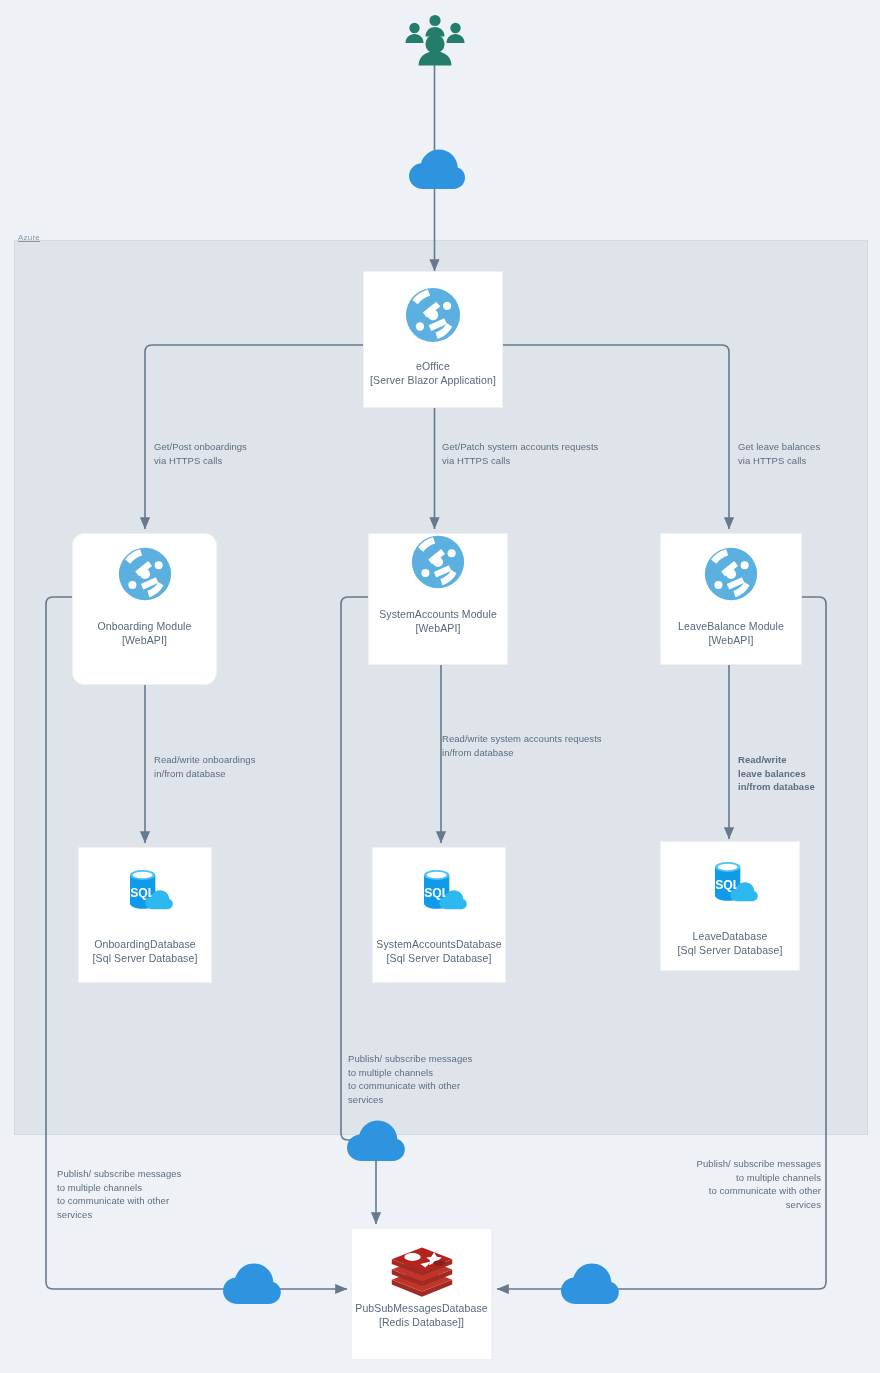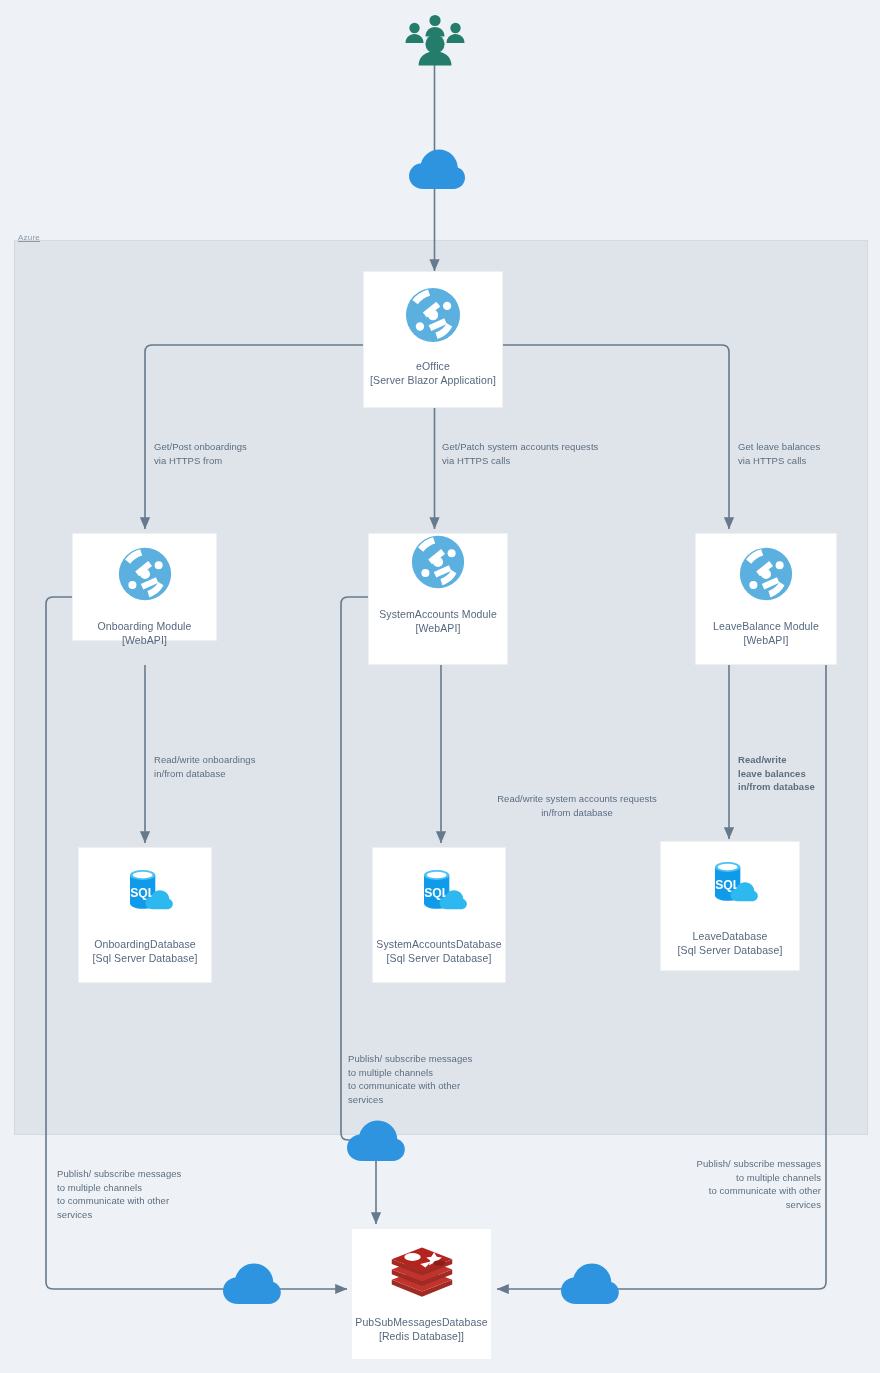--- a/index.html
+++ b/index.html
@@ -158,21 +158,21 @@
           <circle cx="30" cy="30" r="5.4"></circle>
           <circle cx="44.6" cy="20.6" r="4.3"></circle>
           <circle cx="16.5" cy="41.9" r="4.3"></circle>
         </g>
       </svg>
     </span>
     <span class="caption" style="margin-top:12px;">eOffice</span>
     <span class="caption">[Server Blazor Application]</span>
   </div>
 
-  <div class="node" style="left:72px;top:533px;width:145px;height:108px;padding-top:12px;">
+  <div class="node" style="left:72px;top:533px;width:145px;height:152px;padding-top:12px;border-radius:12px;">
     <span class="icon">
       <svg viewBox="0 0 60 60" width="56" height="56" xmlns="http://www.w3.org/2000/svg">
         <circle cx="30" cy="30" r="28" fill="#5bb0e0"></circle>
         <g fill="#ffffff">
           <path d="M8.6,14.5 C12.4,9.2 18.2,5.4 24.8,3.6 L27,10.2 C21.8,11.7 17.2,14.8 14.2,19 Z"></path>
           <path d="M49.8,42 C46.8,48.1 41.3,52.8 34.7,54.8 L32.6,48.1 C37.6,46.5 41.8,43 44.3,38.5 Z"></path>
           <path d="M19.5,27.4 L33.4,16.2 L37.5,21.3 L23.6,32.5 Z"></path>
           <path d="M25.5,40.6 L41.7,33.4 L44.3,39.3 L28.2,46.5 Z"></path>
           <circle cx="30" cy="30" r="5.4"></circle>
           <circle cx="44.6" cy="20.6" r="4.3"></circle>
@@ -196,21 +196,21 @@
           <circle cx="30" cy="30" r="5.4"></circle>
           <circle cx="44.6" cy="20.6" r="4.3"></circle>
           <circle cx="16.5" cy="41.9" r="4.3"></circle>
         </g>
       </svg>
     </span>
     <span class="caption" style="margin-top:14px;">SystemAccounts Module</span>
     <span class="caption">[WebAPI]</span>
   </div>
 
-  <div class="node" style="left:660px;top:533px;width:142px;height:132px;padding-top:12px;margin-left:35px;">
+  <div class="node" style="left:660px;top:533px;width:142px;height:132px;padding-top:12px;">
     <span class="icon">
       <svg viewBox="0 0 60 60" width="56" height="56" xmlns="http://www.w3.org/2000/svg">
         <circle cx="30" cy="30" r="28" fill="#5bb0e0"></circle>
         <g fill="#ffffff">
           <path d="M8.6,14.5 C12.4,9.2 18.2,5.4 24.8,3.6 L27,10.2 C21.8,11.7 17.2,14.8 14.2,19 Z"></path>
           <path d="M49.8,42 C46.8,48.1 41.3,52.8 34.7,54.8 L32.6,48.1 C37.6,46.5 41.8,43 44.3,38.5 Z"></path>
           <path d="M19.5,27.4 L33.4,16.2 L37.5,21.3 L23.6,32.5 Z"></path>
           <path d="M25.5,40.6 L41.7,33.4 L44.3,39.3 L28.2,46.5 Z"></path>
           <circle cx="30" cy="30" r="5.4"></circle>
           <circle cx="44.6" cy="20.6" r="4.3"></circle>
@@ -285,37 +285,37 @@
 
         <path d="M38,40 L3,26.5 L3,21 L38,34.5 L73,21 L73,26.5 Z" fill="#a02a24"></path>
         <path d="M3,21 L38,7.5 L73,21 L38,34.5 Z" fill="#b5231f"></path>
 
         <ellipse cx="27" cy="18.5" rx="9.5" ry="4.6" fill="#ffffff"></ellipse>
         <path d="M52,13 L55.2,18.2 L61,19 L56.6,22.6 L57.8,28 L52,25.3 L46.2,28 L47.4,22.6 L43,19 L48.8,18.2 Z" fill="#ffffff"></path>
         <path d="M36,26.5 L49,23.5 L42,30.8 Z" fill="#ffffff"></path>
         <ellipse cx="58" cy="25.5" rx="7" ry="3.3" fill="#8c1f1b"></ellipse>
       </svg>
     </span>
-    <span class="caption" style="margin-top:14px;">PubSubMessagesDatabase</span>
+    <span class="caption" style="">PubSubMessagesDatabase</span>
     <span class="caption">[Redis Database]]</span>
   </div>
 
   <div class="elabel" style="left:154px;top:440px;width:210px;">Get/Post onboardings
-via HTTPS from</div>
+via HTTPS calls</div>
 
   <div class="elabel" style="left:442px;top:440px;width:260px;">Get/Patch system accounts requests
 via HTTPS calls</div>
 
   <div class="elabel" style="left:738px;top:440px;width:140px;">Get leave balances
 via HTTPS calls</div>
 
   <div class="elabel" style="left:154px;top:753px;width:210px;">Read/write onboardings
 in/from database</div>
 
-  <div class="elabel" style="left:442px;top:792px;width:270px;text-align:center;">Read/write system accounts requests
+  <div class="elabel" style="left:442px;top:732px;width:270px;">Read/write system accounts requests
 in/from database</div>
 
   <div class="elabel" style="left:738px;top:753px;width:130px;font-weight:bold;">Read/write
 leave balances
 in/from database</div>
 
   <div class="elabel" style="left:348px;top:1052px;width:220px;">Publish/ subscribe messages
 to multiple channels
 to communicate with other
 services</div>

